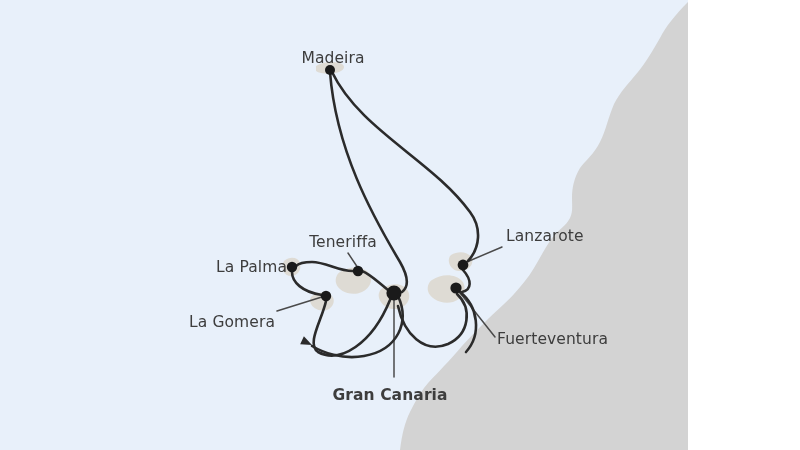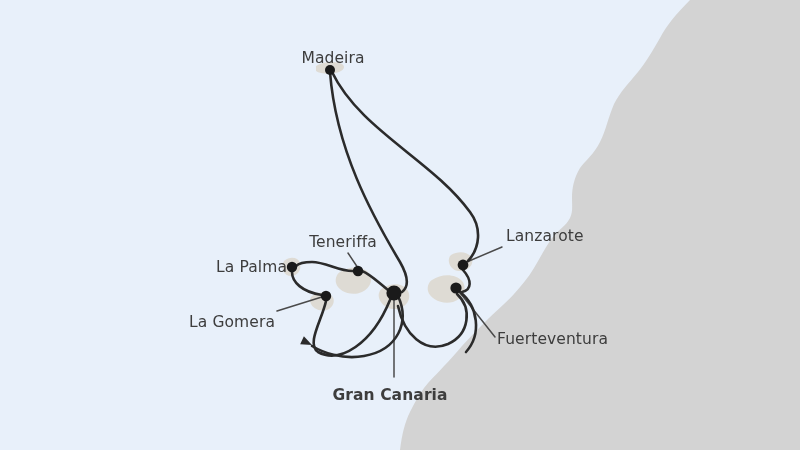--- a/index.html
+++ b/index.html
@@ -3,21 +3,21 @@
 <meta charset="utf-8">
 <title>Cruise Route Map</title>
 <style>
   html, body {
     margin: 0;
     padding: 0;
     background: #ffffff;
   }
   #map-root {
     position: relative;
-    width: 800px;
+    width: 688px;
     height: 450px;
     overflow: hidden;
     font-family: "DejaVu Sans", "Liberation Sans", sans-serif;
     background: #e8f0fa;
   }
   #map-svg {
     position: absolute;
     left: 0;
     top: 0;
     width: 800px;

